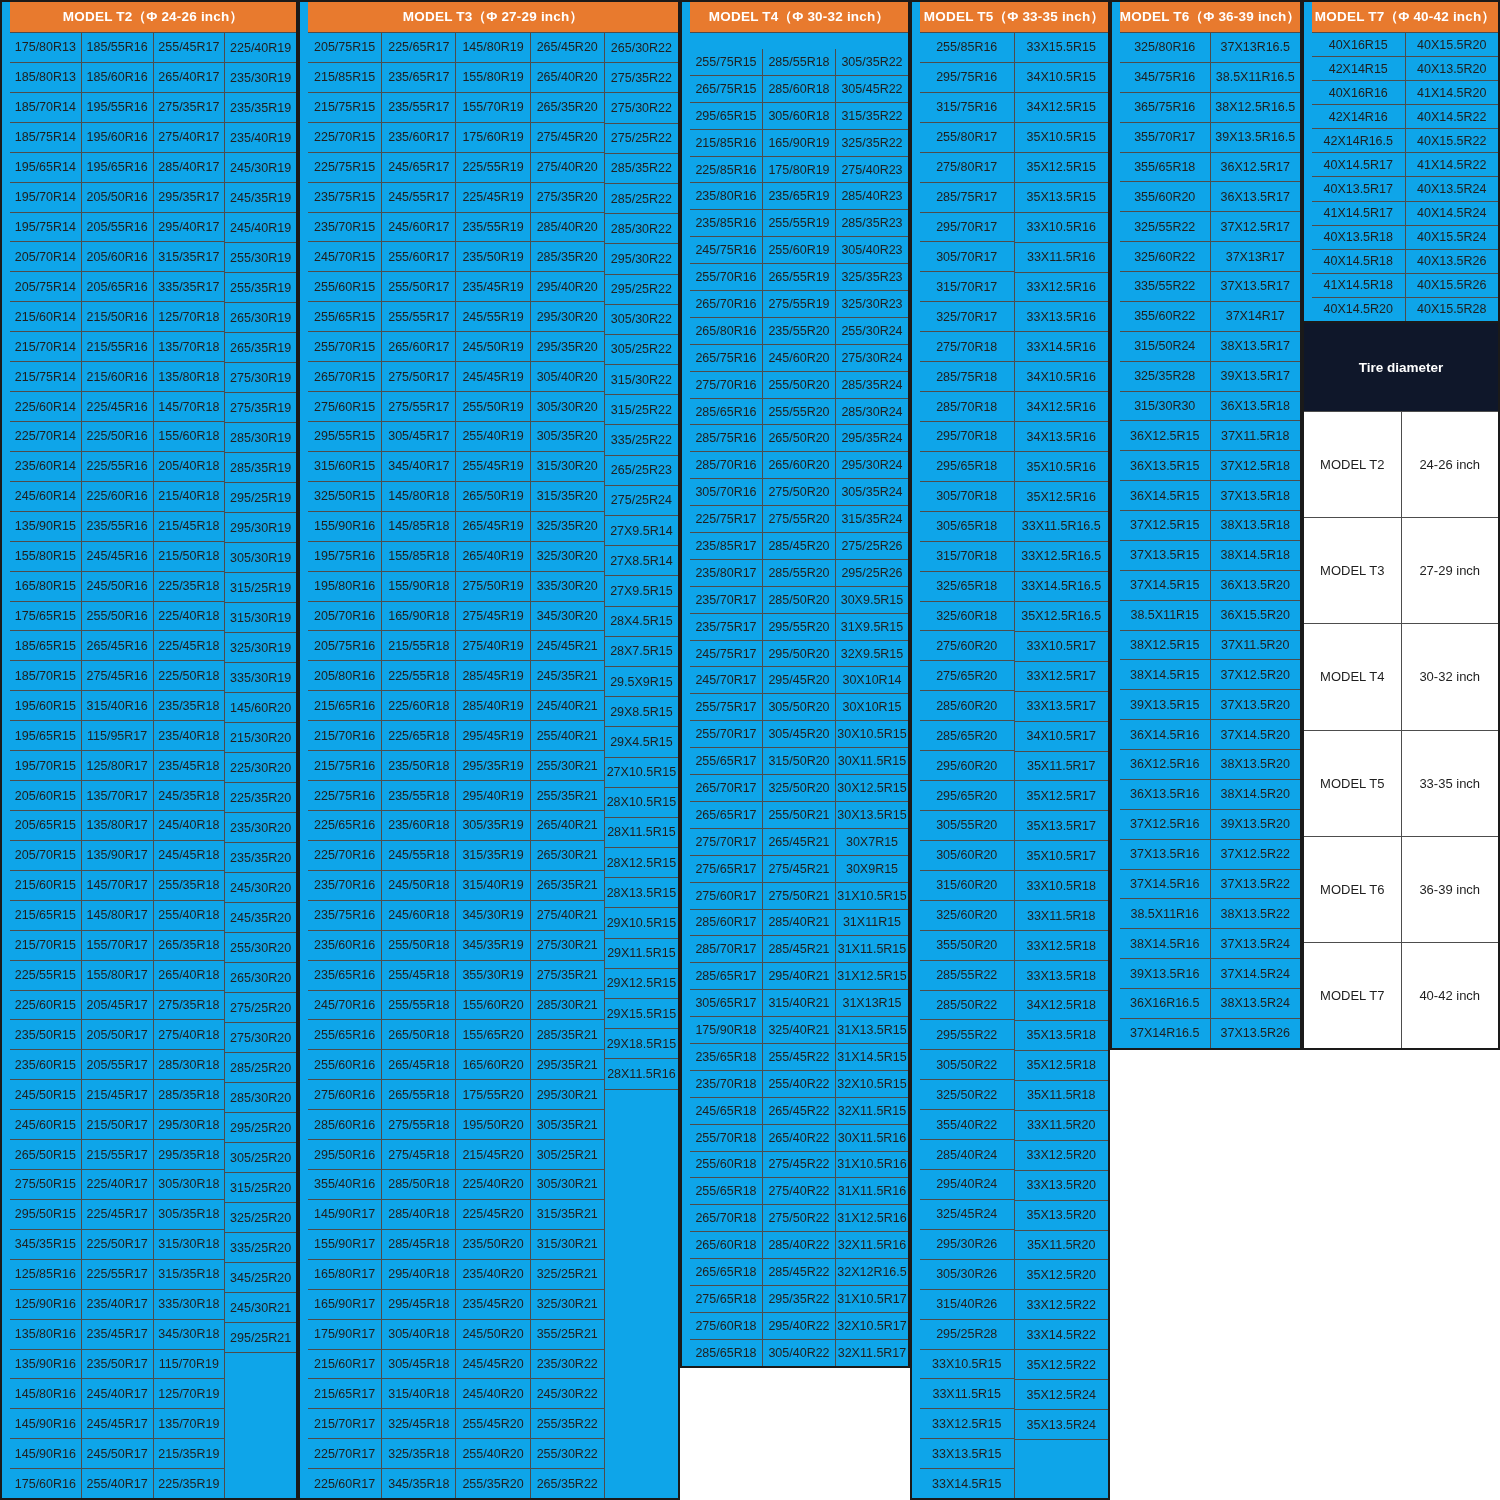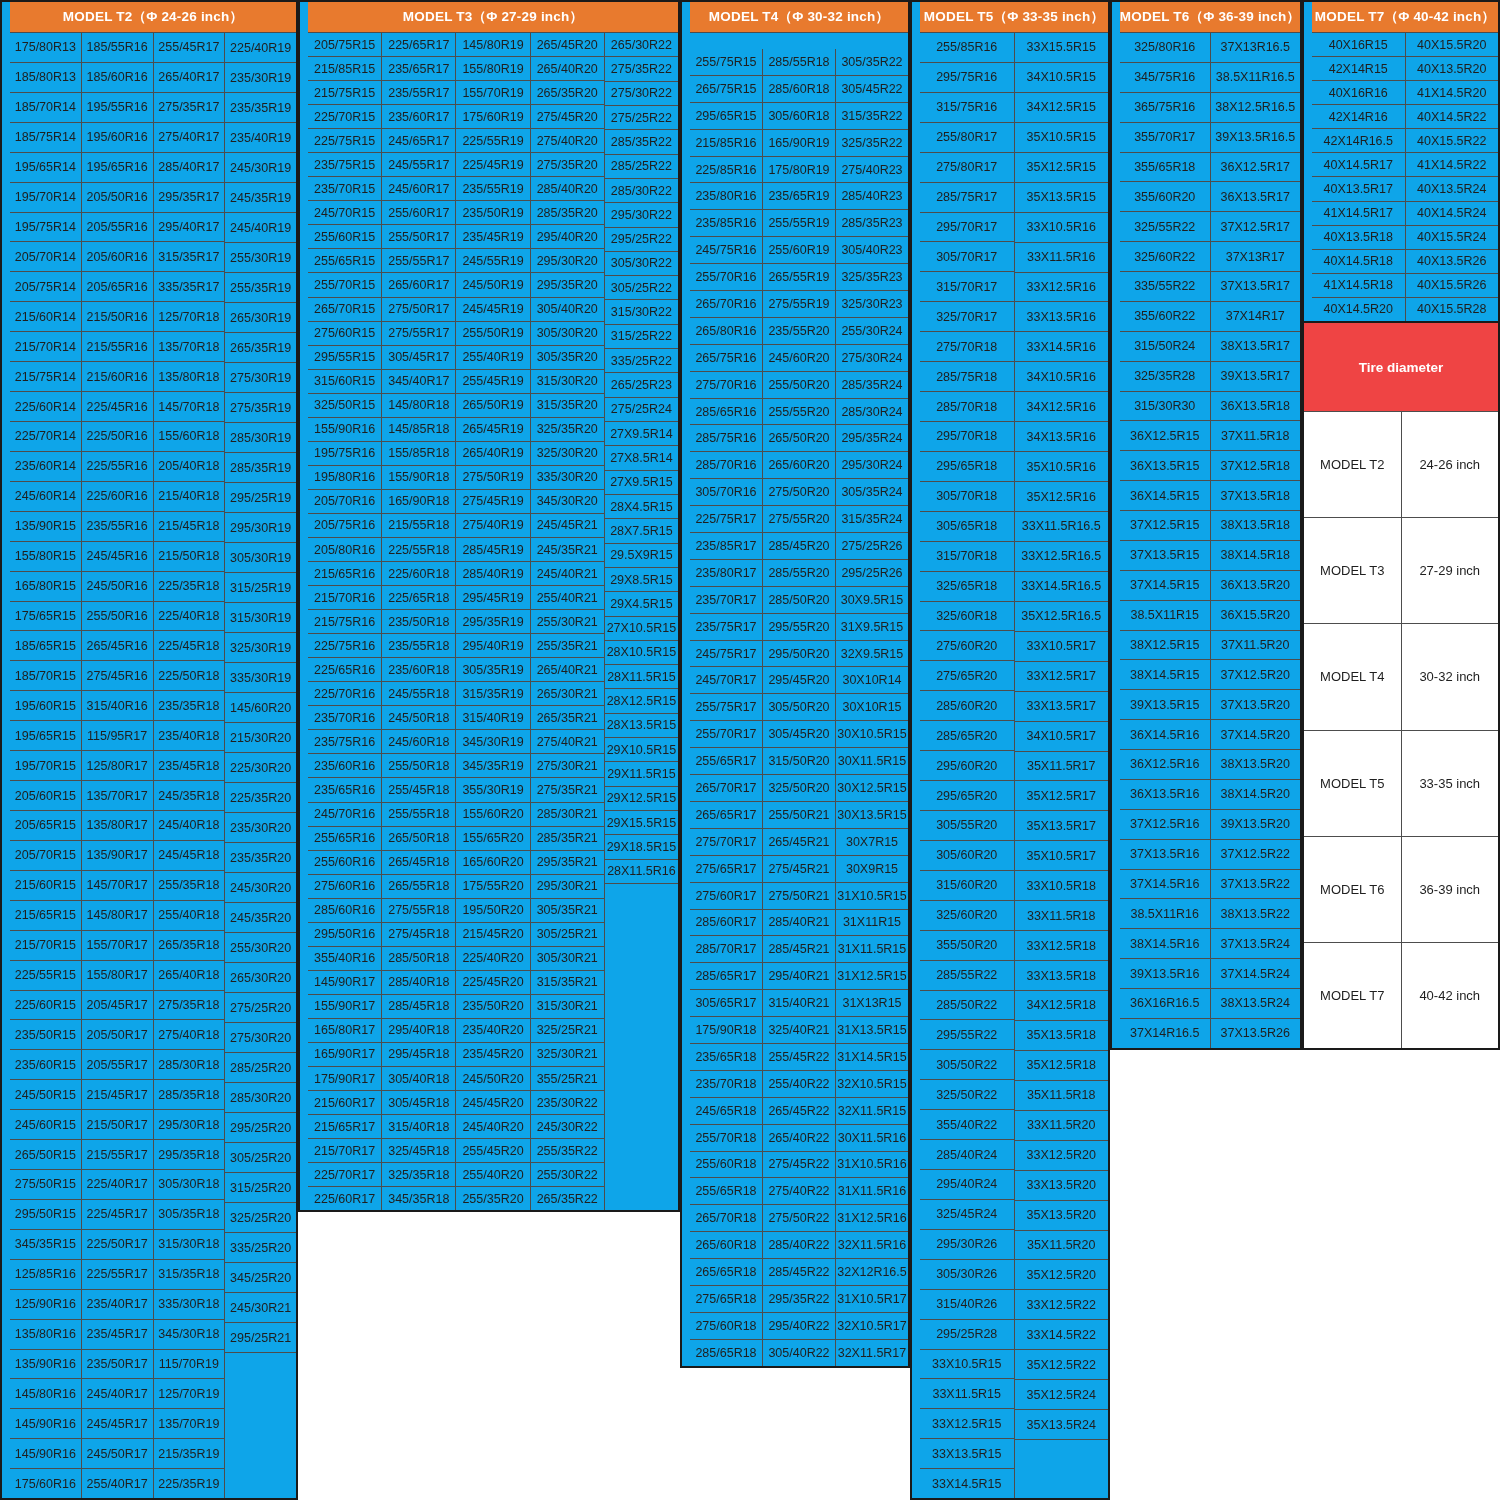--- a/index.html
+++ b/index.html
@@ -1,38 +1,38 @@
 <!DOCTYPE html>
 <html><head>
 <meta charset="utf-8">
 <style>
   html,body{margin:0;padding:0;background:#ffffff;}
   body{width:1500px;height:1500px;overflow:hidden;font-family:"Liberation Sans",sans-serif;}
   .board{display:flex;width:1500px;height:1500px;}
   .sec{display:flex;flex-direction:column;box-sizing:border-box;border:2px solid #1a1a1a;background:#0ea5e9;padding-left:8px;}
   #sec-t2{width:298px;height:1500px;}
-  #sec-t3{width:382px;height:1212px;}
+  #sec-t3{width:382px;height:1500px;}
   #sec-t4{width:230px;height:1368px;gap:16px;}
   #sec-t5{width:200px;height:1500px;}
   .rightwrap{width:390px;height:1500px;display:flex;flex-direction:column;gap:16px;}
   .righttop{display:flex;height:1050px;}
   #sec-t6{width:192px;height:1050px;}
   .t7stack{width:198px;display:flex;flex-direction:column;}
   #sec-t7{width:198px;height:323px;}
   .sec-header{height:30px;flex:0 0 30px;background:#e87a2e;color:#ffffff;font-weight:700;font-size:13.5px;
     display:flex;align-items:center;justify-content:center;white-space:nowrap;overflow:hidden;
     border-bottom:1px solid #4d4d4d;letter-spacing:0.2px;}
   .tbody{flex:1;display:flex;min-height:0;}
   .tcol{flex:1;display:flex;flex-direction:column;min-width:0;}
   .tcol + .tcol{border-left:1px solid #4d4d4d;}
   .tcell{flex:1 1 0;display:flex;align-items:center;justify-content:center;font-size:12.5px;color:#1f1f1f;
     border-bottom:1px solid #4d4d4d;white-space:nowrap;overflow:hidden;min-height:0;}
   .tcol .tcell:last-child{border-bottom:none;}
   .legend{flex:1;display:flex;flex-direction:column;border:2px solid #1a1a1a;border-top:none;box-sizing:border-box;background:#fff;}
-  .legend-header{flex:0 0 88px;background:#ef4444;color:#fff;font-weight:700;font-size:13.5px;
+  .legend-header{flex:0 0 88px;background:#0f172a;color:#fff;font-weight:700;font-size:13.5px;
     display:flex;align-items:center;justify-content:center;border-bottom:1px solid #4d4d4d;}
   .legend-row{flex:1;display:flex;}
   .legend-row + .legend-row{border-top:1px solid #4d4d4d;}
   .legend-model,.legend-size{flex:1;display:flex;align-items:center;justify-content:center;
     font-size:13px;color:#1f1f1f;white-space:nowrap;overflow:hidden;}
   .legend-model{border-right:1px solid #4d4d4d;}
   .note-area{height:450px;box-sizing:border-box;border:2px solid #1a1a1a;border-top:none;background:#fff;
     display:flex;align-items:center;justify-content:center;}
   .note-box{width:352px;height:392px;background:#e8772c;border-radius:82px;box-sizing:border-box;
     color:#ffffff;padding:52px 26px 0 26px;}

